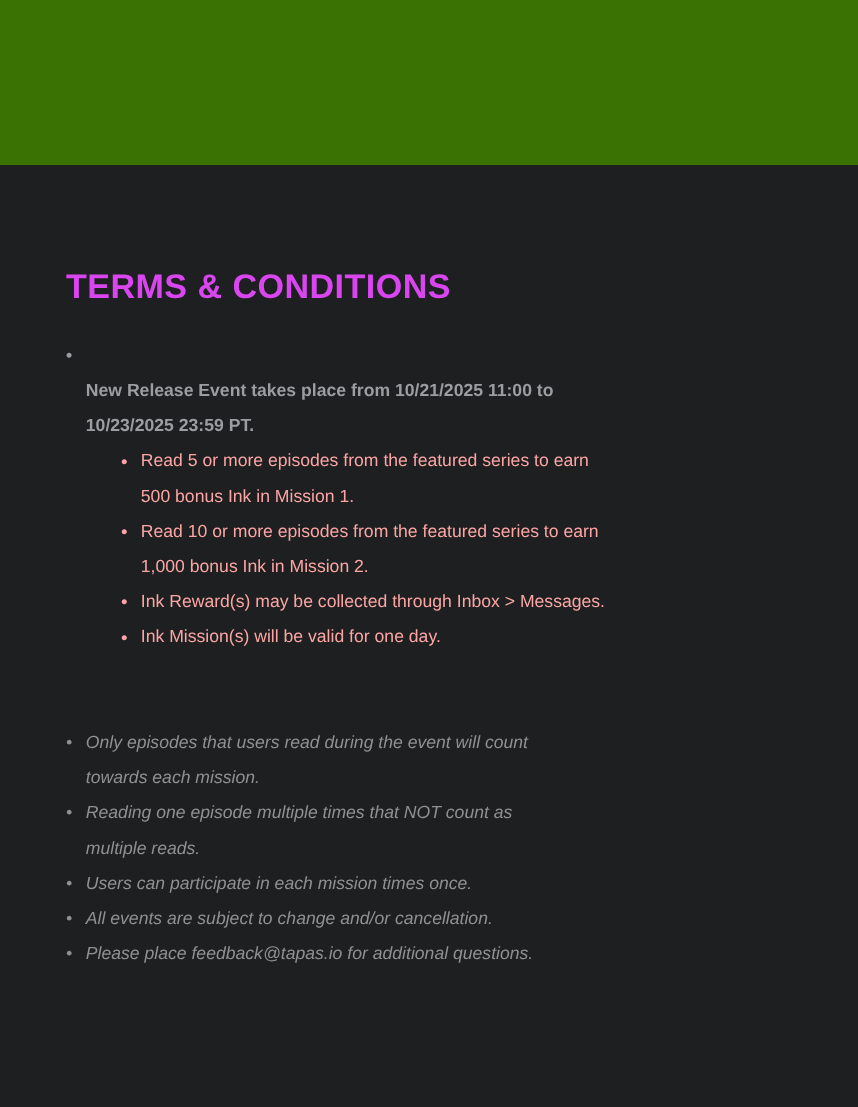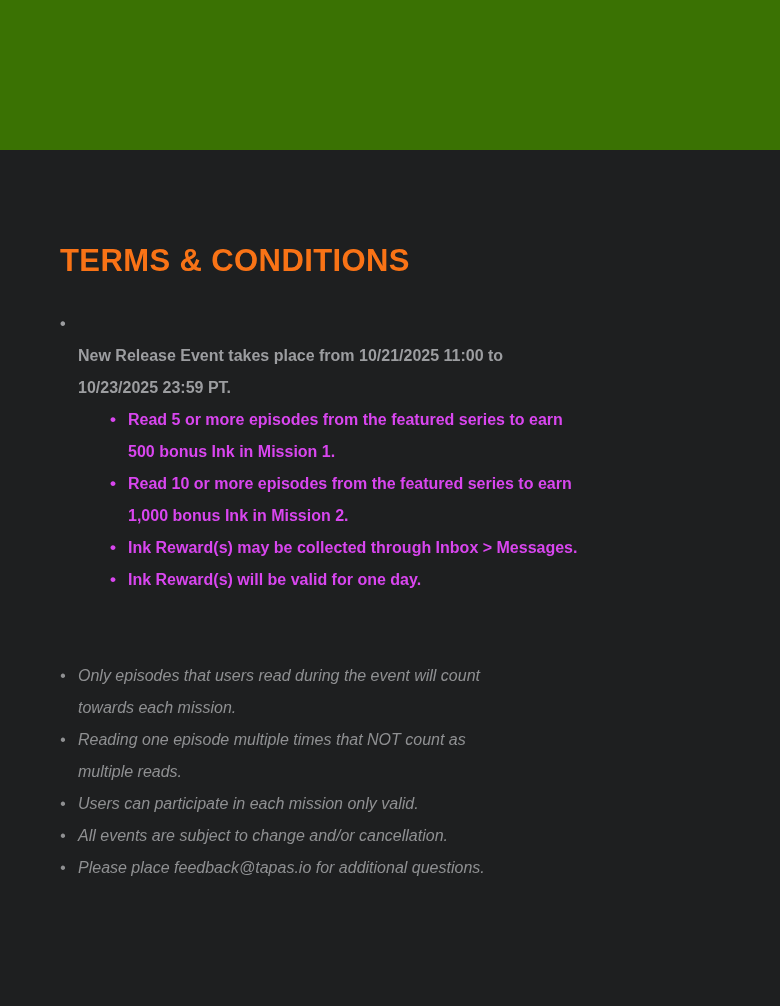--- a/index.html
+++ b/index.html
@@ -20,21 +20,21 @@
   }
   .content {
     padding: 0 60px;
   }
   .page-title {
     margin: 92px 0 0 0;
     font-size: 31px;
     line-height: 38px;
     font-weight: 700;
     letter-spacing: 0.4px;
-    color: #f97316;
+    color: #d946ef;
   }
   ul.terms-list {
     list-style: none;
     margin: 0;
     padding: 0;
     font-size: 16px;
     line-height: 32px;
     color: #8f9092;
   }
   ul.terms-list.group-1 {
@@ -56,22 +56,22 @@
     top: 0;
   }
   li.emphasized {
     font-weight: 700;
     color: #9c9da0;
   }
   ul.sub-list {
     list-style: none;
     margin: 0 0 0 32px;
     padding: 0;
-    font-weight: 700;
-    color: #d946ef;
+    font-weight: 400;
+    color: #fca5a5;
   }
   ul.sub-list > li {
     position: relative;
     padding-left: 18px;
     white-space: pre-line;
   }
   ul.sub-list > li::before {
     content: "\2022";
     position: absolute;
     left: 0;
@@ -86,26 +86,26 @@
 
 <div class="content">
   <h1 class="page-title">TERMS &amp; CONDITIONS</h1>
 
   <ul class="terms-list group-1">
     <li class="emphasized">
       <span>New Release Event takes place from 10/21/2025 11:00 to
 10/23/2025 23:59 PT.</span>
       <ul class="sub-list"><li>Read 5 or more episodes from the featured series to earn
 500 bonus Ink in Mission 1.</li><li>Read 10 or more episodes from the featured series to earn
-1,000 bonus Ink in Mission 2.</li><li>Ink Reward(s) may be collected through Inbox &gt; Messages.</li><li>Ink Reward(s) will be valid for one day.</li></ul>
+1,000 bonus Ink in Mission 2.</li><li>Ink Reward(s) may be collected through Inbox &gt; Messages.</li><li>Ink Mission(s) will be valid for one day.</li></ul>
     </li>
   </ul>
 
   <ul class="terms-list group-2">
       <li>Only episodes that users read during the event will count
 towards each mission.</li>
       <li>Reading one episode multiple times that NOT count as
 multiple reads.</li>
-      <li>Users can participate in each mission only valid.</li>
+      <li>Users can participate in each mission times once.</li>
       <li>All events are subject to change and/or cancellation.</li>
       <li>Please place feedback@tapas.io for additional questions.</li>
     </ul>
 </div>
 
 </body></html>

